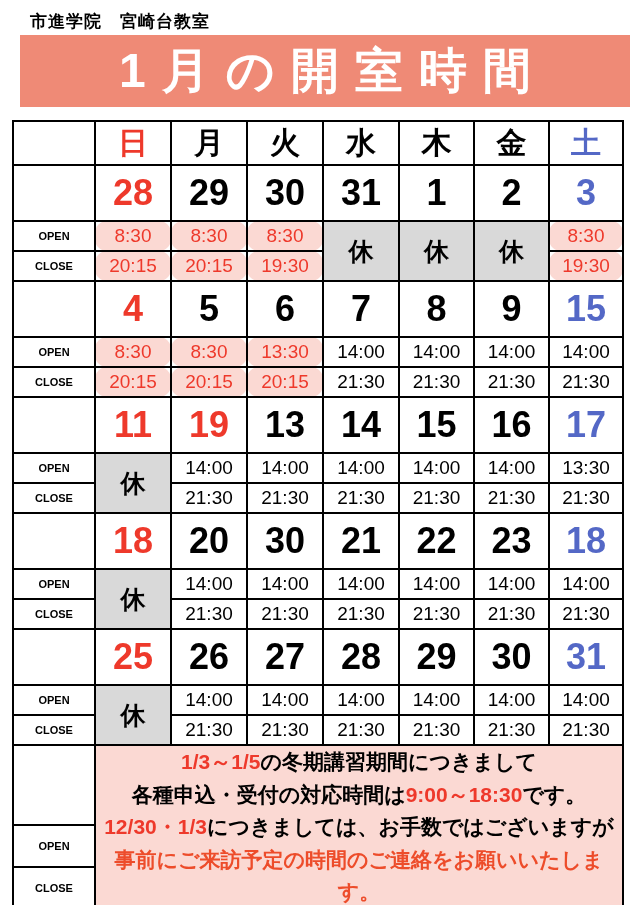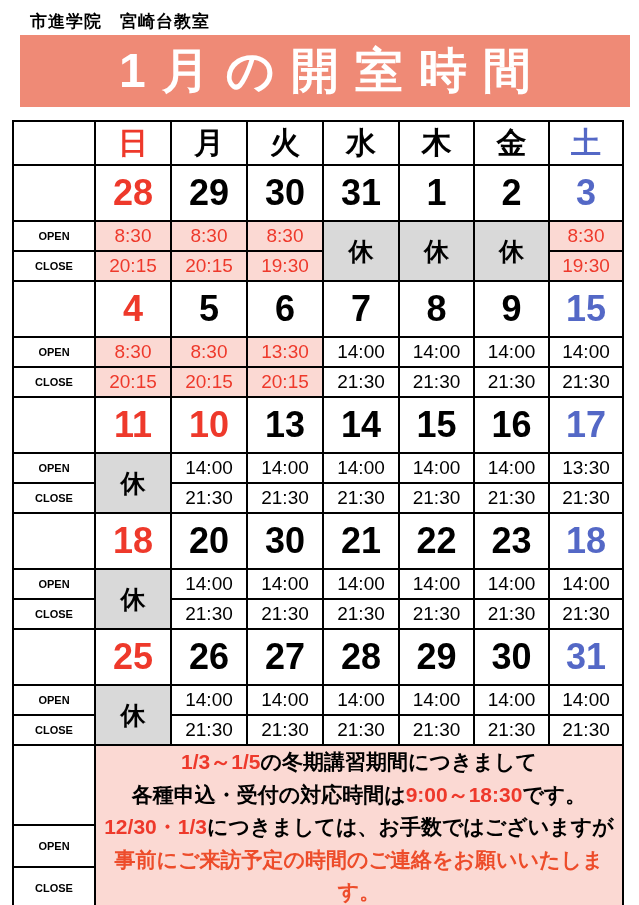--- a/index.html
+++ b/index.html
@@ -42,21 +42,21 @@
     text-align: center;
     vertical-align: middle;
     overflow: hidden;
   }
   tr.head-row  { height: 44px; }
   tr.date-row  { height: 56px; }
   tr.time-row  { height: 30px; }
   td.dayh { font-size: 30px; font-weight: bold; }
   td.date { font-size: 36px; font-weight: bold; }
   td.lbl  { font-size: 11px; font-weight: bold; color: #000; background: #fff; }
-  td.time { font-size: 19px; background: #fff; color: #000; }
+  td.time { font-size: 19px; background: #fff; color: #000; border-radius: 12px; }
   td.time.pink { background: var(--pink-bg); color: var(--red); }
   td.time.tbold { font-weight: normal; }
   td.closed {
     background: var(--gray-bg);
     font-size: 25px;
     font-weight: bold;
     color: #000;
   }
   .c-red   { color: var(--red); }
   .c-black { color: #000; }
@@ -157,21 +157,21 @@
         <td class="time pink">20:15</td>
         <td class="time pink">20:15</td>
         <td class="time plain">21:30</td>
         <td class="time plain">21:30</td>
         <td class="time plain">21:30</td>
         <td class="time plain">21:30</td>
       </tr>
       <tr class="date-row">
         <td class="lbl"></td>
         <td class="date c-red">11</td>
-        <td class="date c-red">10</td>
+        <td class="date c-red">19</td>
         <td class="date c-black">13</td>
         <td class="date c-black">14</td>
         <td class="date c-black">15</td>
         <td class="date c-black">16</td>
         <td class="date c-blue">17</td>
       </tr>
       <tr class="time-row">
         <td class="lbl">OPEN</td>
         <td class="closed" rowspan="2">休</td>
         <td class="time plain">14:00</td>

